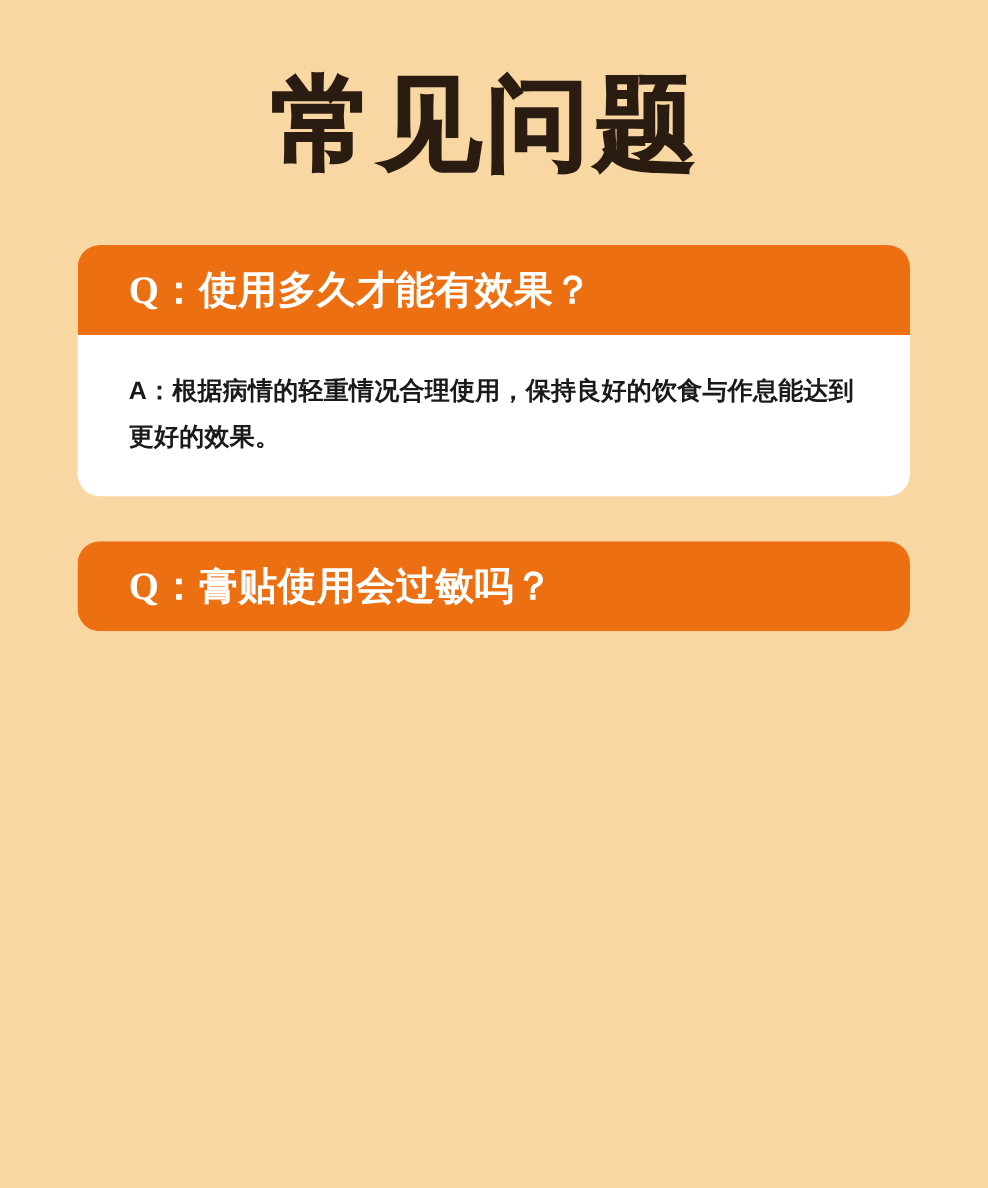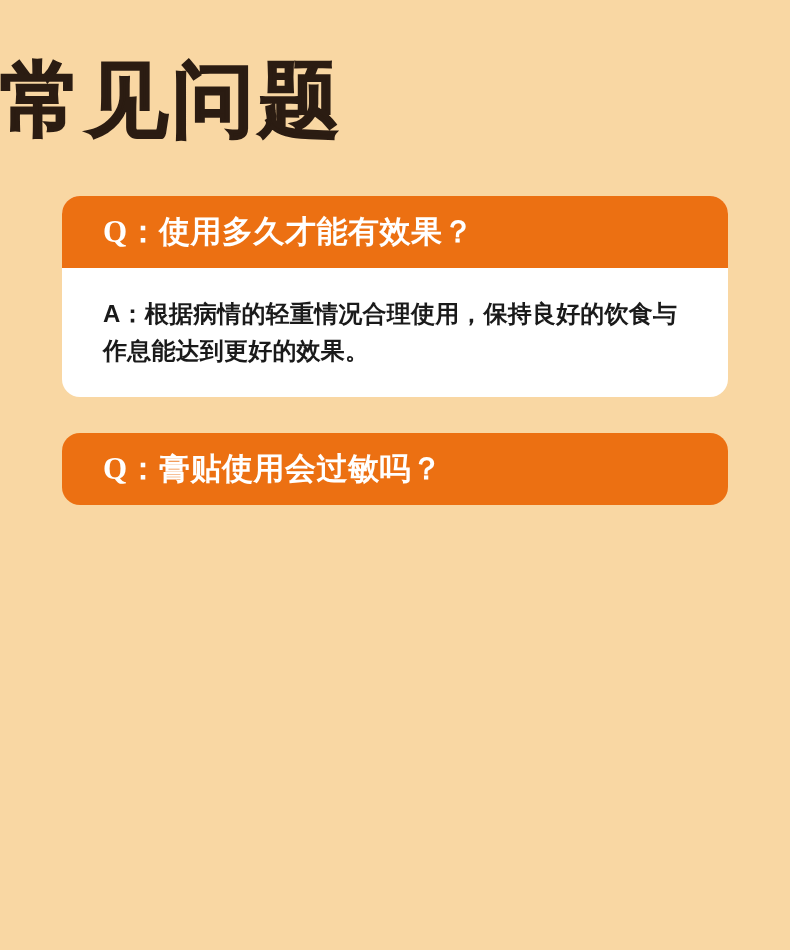--- a/index.html
+++ b/index.html
@@ -17,21 +17,21 @@
     position: relative;
     width: 790px;
     height: 950px;
     box-sizing: border-box;
   }
   .page-title {
     position: absolute;
     top: 52px;
     left: 0;
     width: 778px;
-    text-align: left;
+    text-align: center;
     font-size: 82px;
     line-height: 96px;
     font-weight: bold;
     color: #2B1C12;
     letter-spacing: 4px;
     -webkit-text-stroke: 1.6px #2B1C12;
   }
   .faq-list {
     position: absolute;
     top: 196px;
@@ -64,21 +64,21 @@
     line-height: 36px;
     letter-spacing: 0.5px;
     white-space: nowrap;
   }
   .faq-answer {
     padding: 27px 38px 28px 41px;
     box-sizing: border-box;
   }
   .faq-answer-text {
     color: #1A1A1A;
-    font-size: 24px;
+    font-size: 20px;
     font-weight: bold;
     line-height: 37px;
     letter-spacing: 0.2px;
   }
 </style>
 </head>
 <body>
 
 <div class="page">
 

